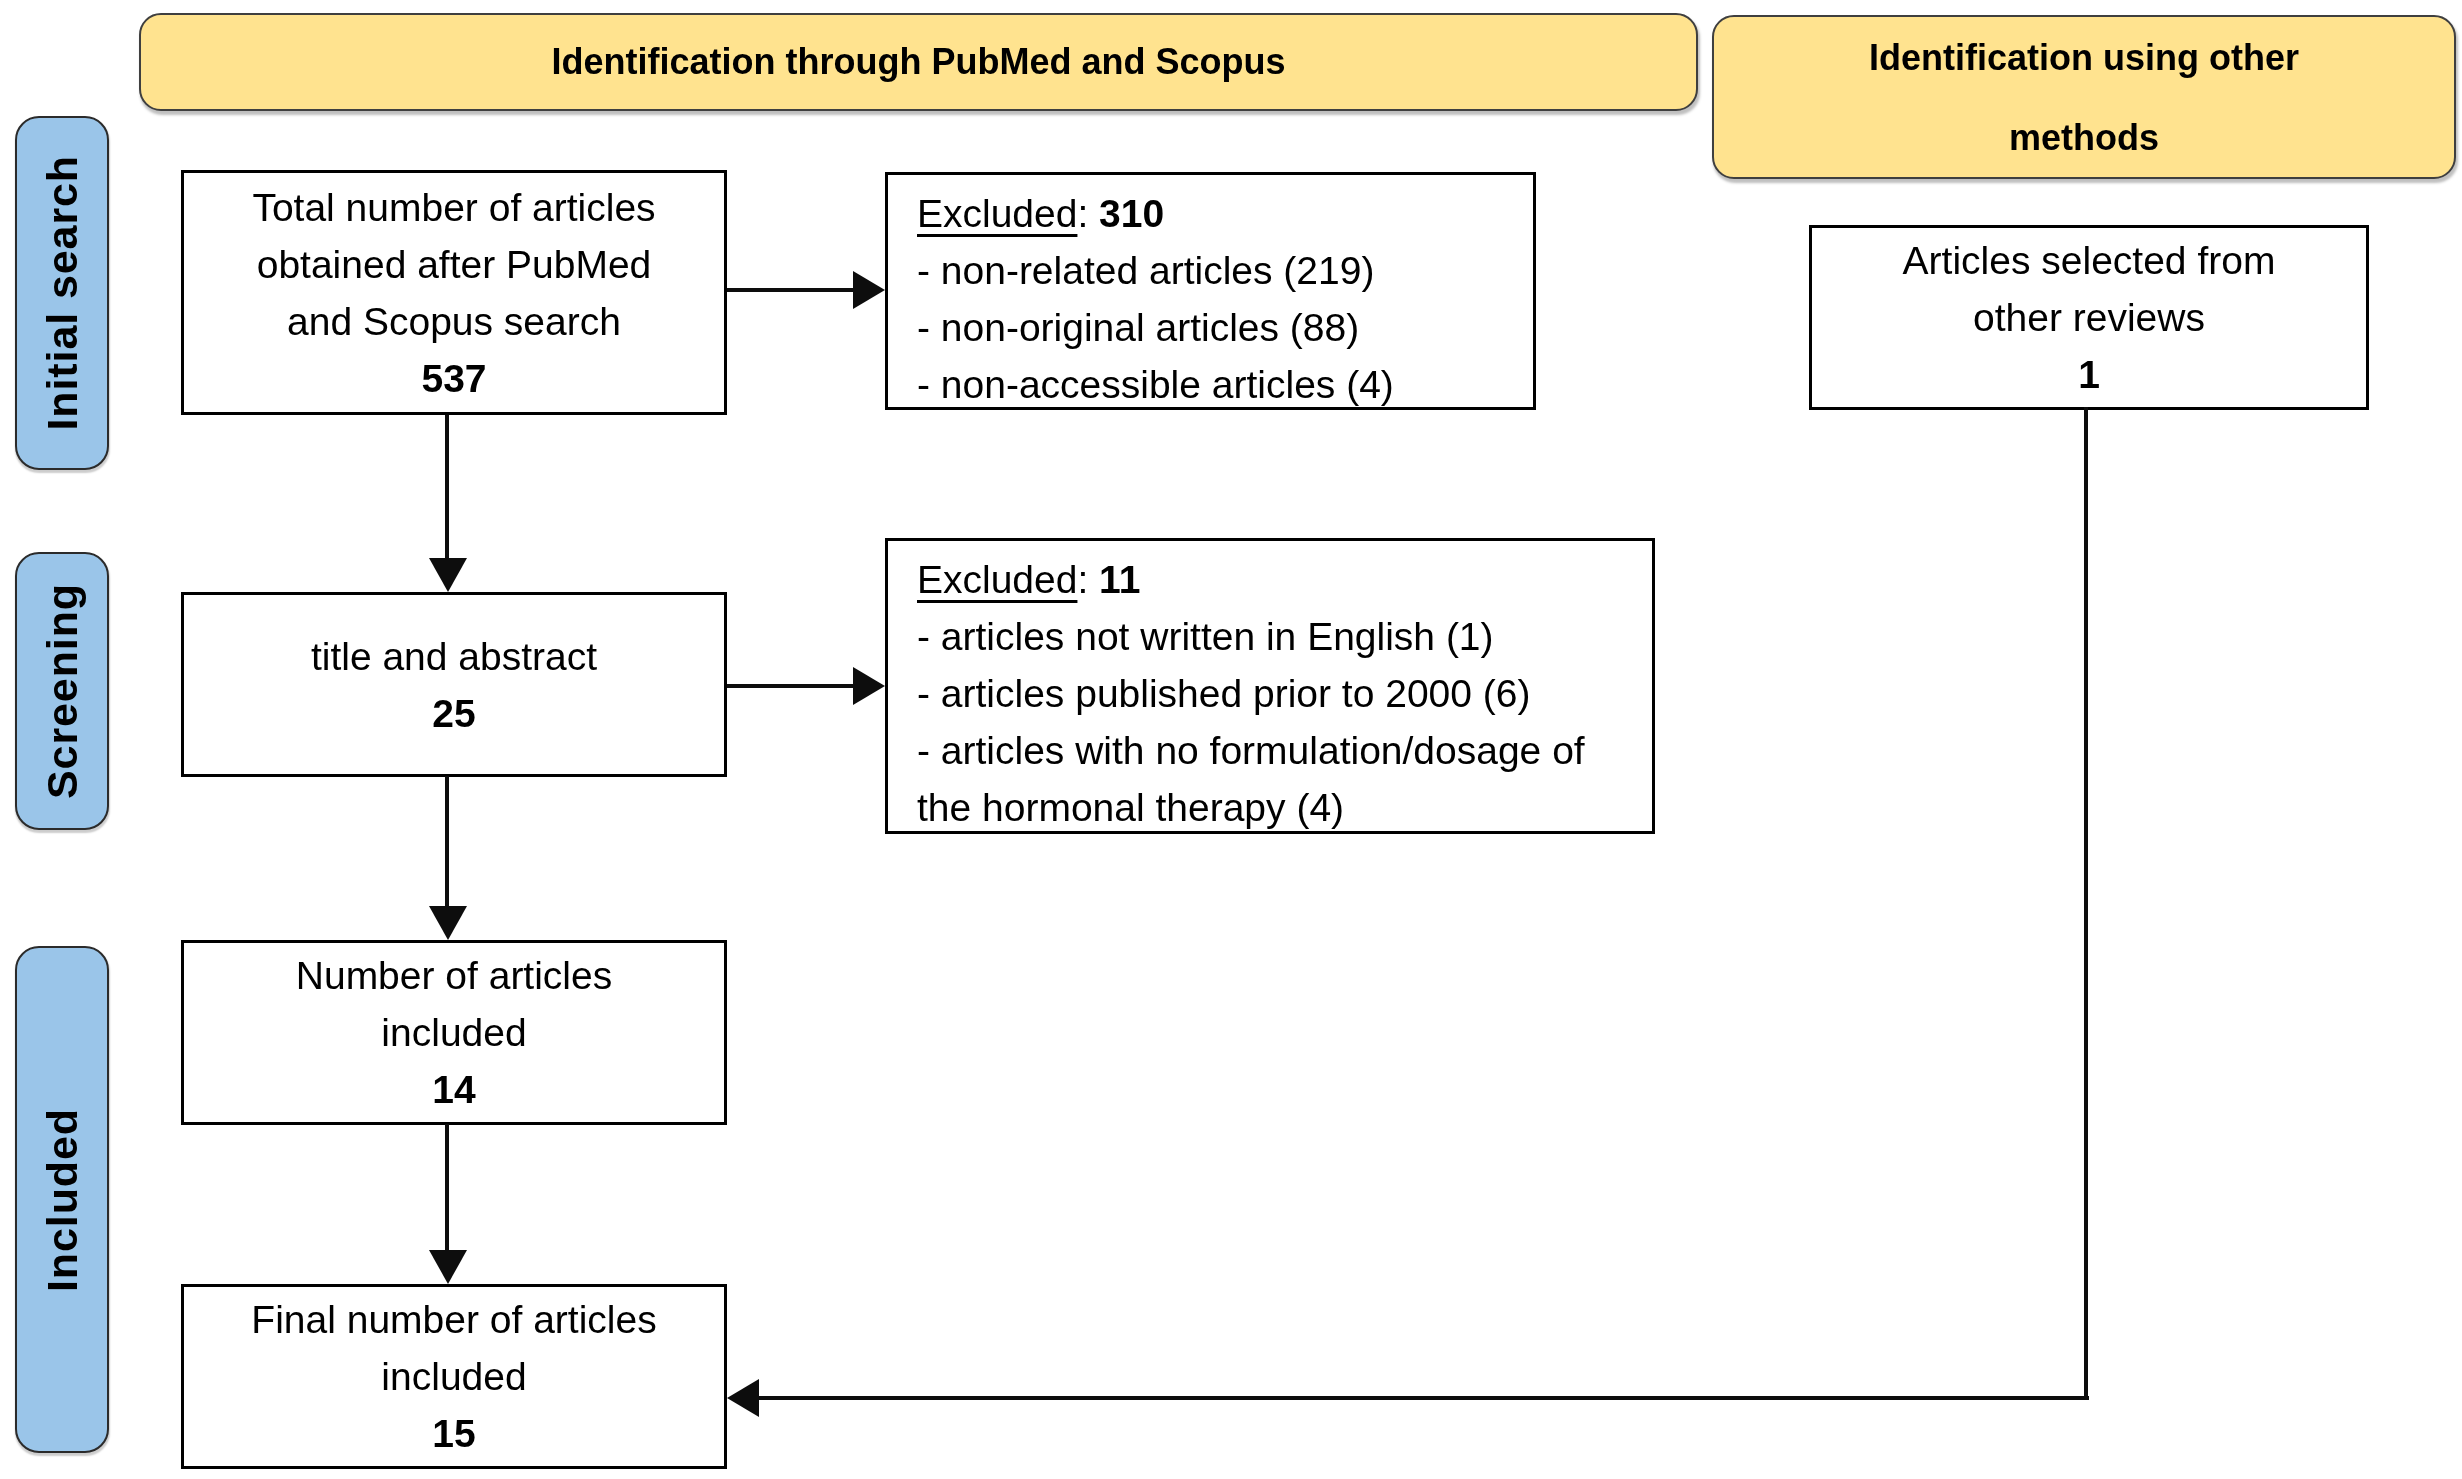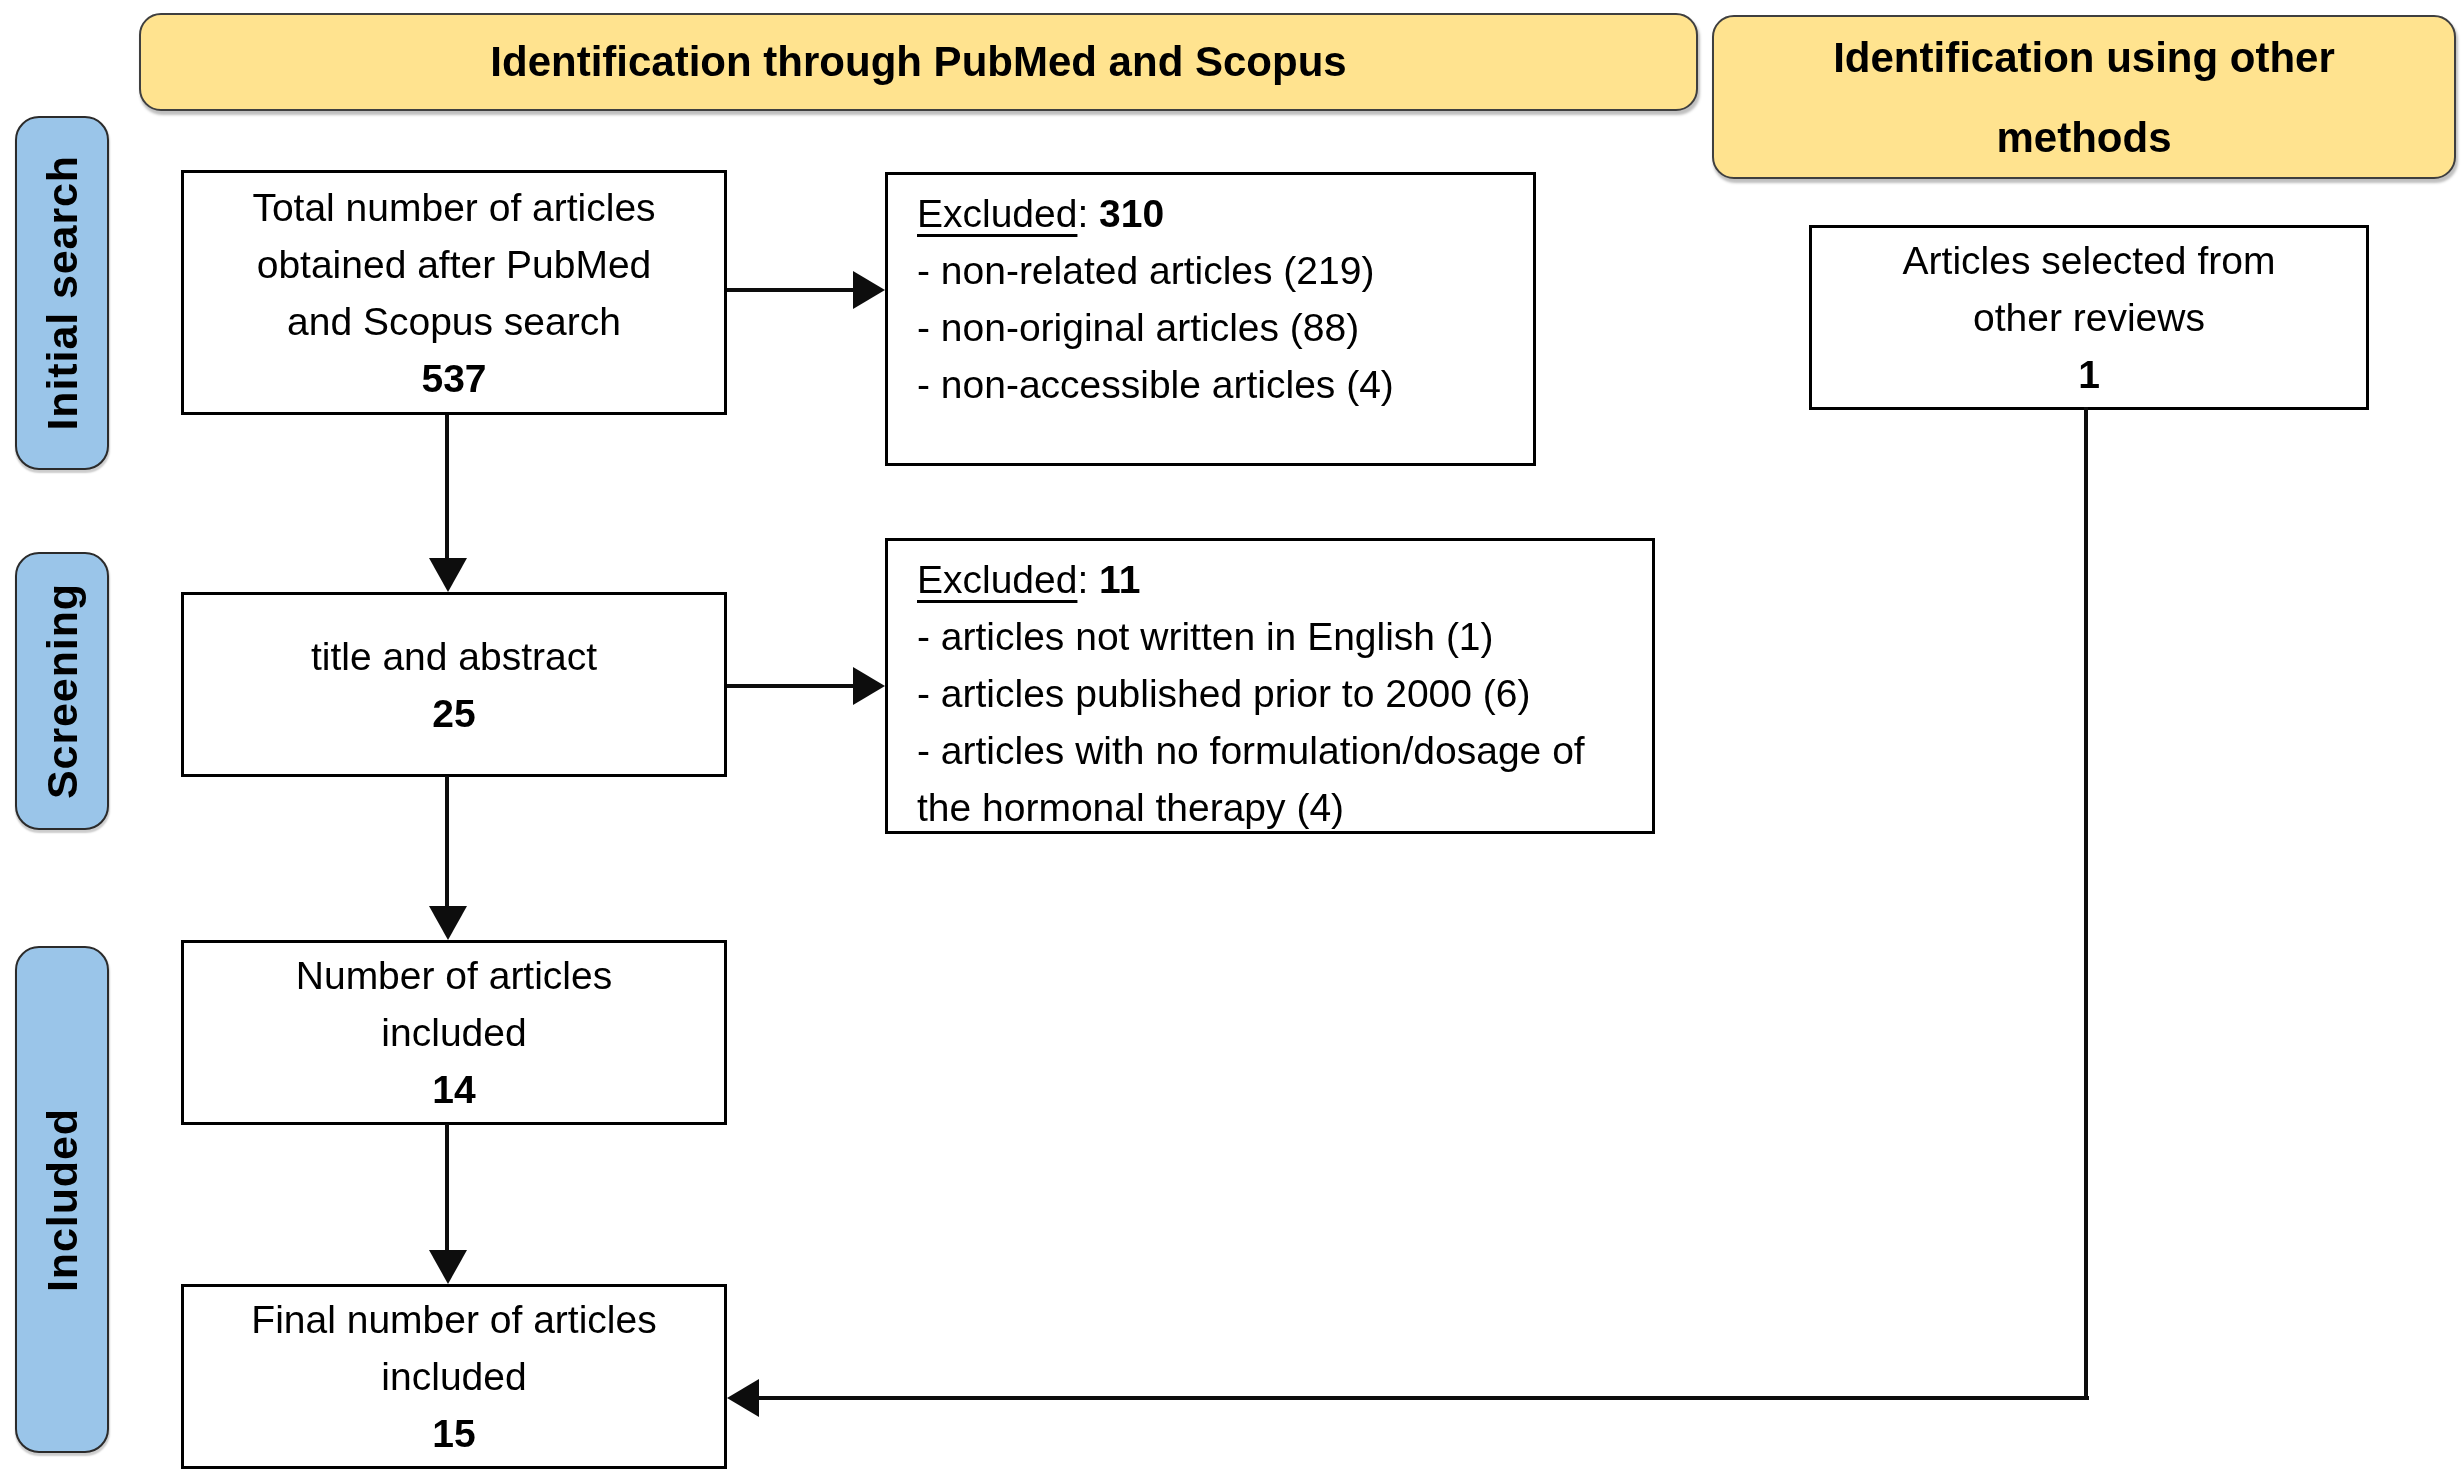--- a/index.html
+++ b/index.html
@@ -5,21 +5,21 @@
   html,body{margin:0;padding:0;background:#ffffff;}
   #canvas{
     position:relative;width:2462px;height:1479px;background:#ffffff;overflow:hidden;
     font-family:"Liberation Sans", sans-serif;color:var(--text,#000);
   }
   
   .banner{
     position:absolute;background:var(--banner-bg,#FFE38F);
     border:2.6px solid var(--banner-border,#3f3f3f);border-radius:22px;
     display:flex;flex-direction:column;align-items:center;justify-content:center;
-    font-weight:bold;font-size:42px;line-height:53px;
+    font-weight:bold;font-size:36px;line-height:53px;
     box-shadow:1.7px 3.4px 2.6px rgba(0,0,0,0.25);
   }
   #banner-pubmed{left:139px;top:12.8px;width:1555px;height:94px;}
   #banner-other{left:1712px;top:15.3px;width:740px;height:160px;gap:27px;}
   
   .stage{
     position:absolute;background:var(--stage-bg,#9AC5E9);
     border:2.6px solid var(--stage-border,#2b2b2b);border-radius:24px;
     display:flex;align-items:center;justify-content:center;
     box-shadow:0.9px 2.6px 1.7px rgba(0,0,0,0.2);
@@ -41,21 +41,21 @@
   .box .count{font-weight:bold;}
   #box-total{left:181px;top:170px;width:546px;height:245px;}
   #box-analysis{left:181px;top:592px;width:546px;height:185px;}
   #box-included-count{left:181px;top:940px;width:546px;height:185px;}
   #box-final{left:181px;top:1284px;width:546px;height:185px;}
   #box-other-reviews{left:1809px;top:225px;width:560px;height:185px;}
   .box.excluded{
     align-items:flex-start;justify-content:flex-start;text-align:left;
     padding:10.2px 15.3px 0 29px;
   }
-  #box-excluded-screening{left:885px;top:172px;width:651px;height:294px;}
+  #box-excluded-screening{left:885px;top:172px;width:651px;height:238px;}
   #box-excluded-eligibility{left:885px;top:538px;width:770px;height:296px;}
   .excluded .title .xlabel{
     text-decoration:underline;text-decoration-thickness:2.6px;text-underline-offset:6.8px;
   }
   .excluded .title .count{display:inline;}
   
   .h-line,.v-line{position:absolute;background:var(--arrow,#0d0d0d);}
   .h-line{height:4.3px;}
   .v-line{width:4.3px;}
   .head{position:absolute;width:0;height:0;}

